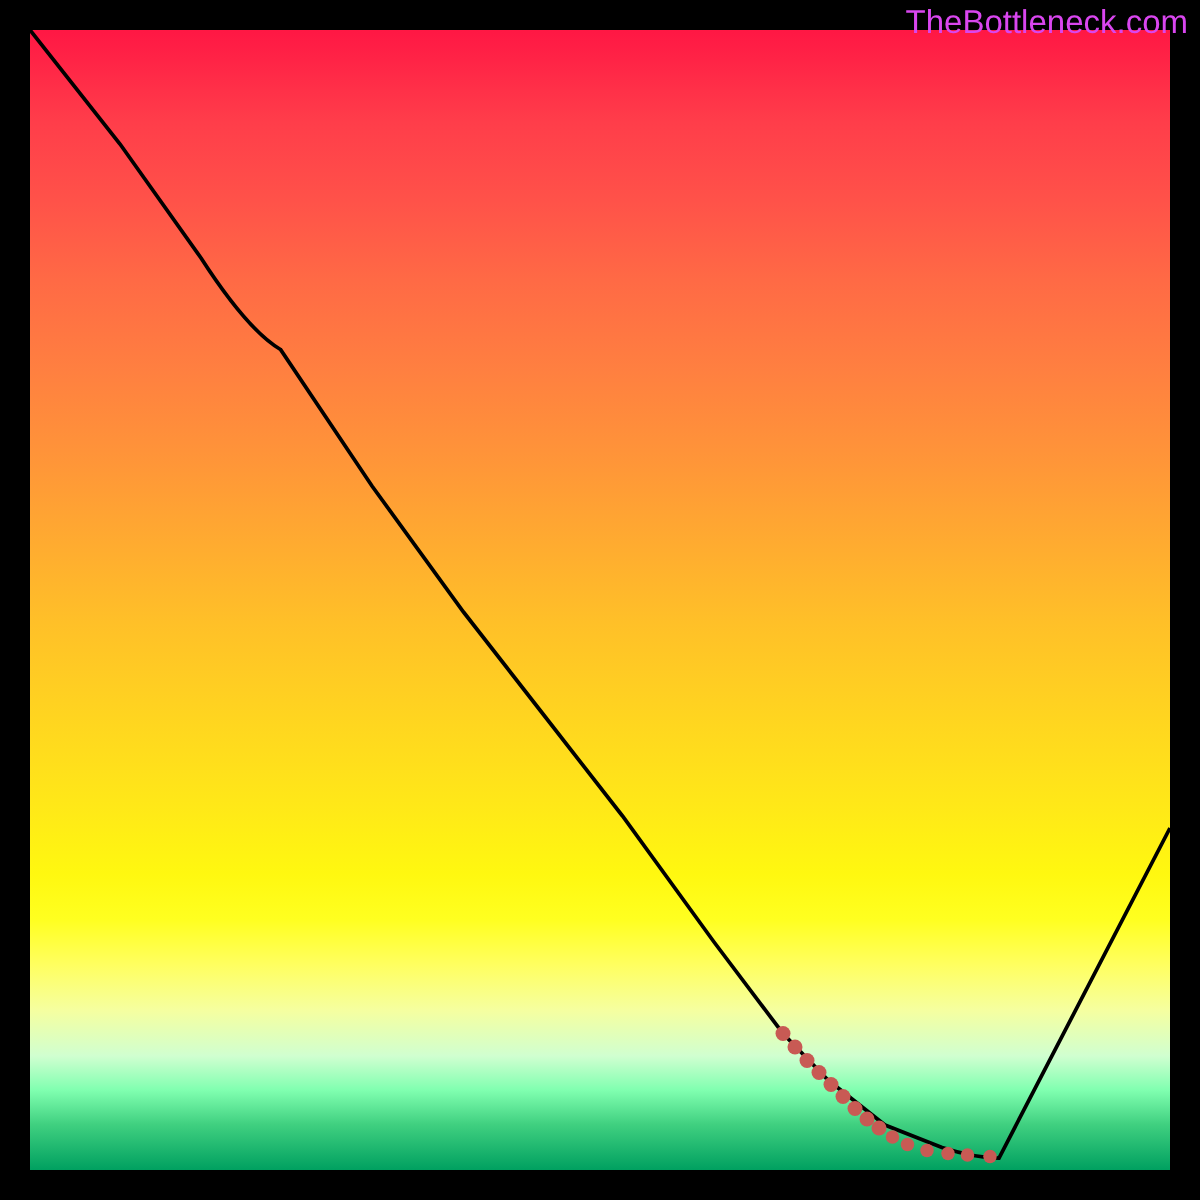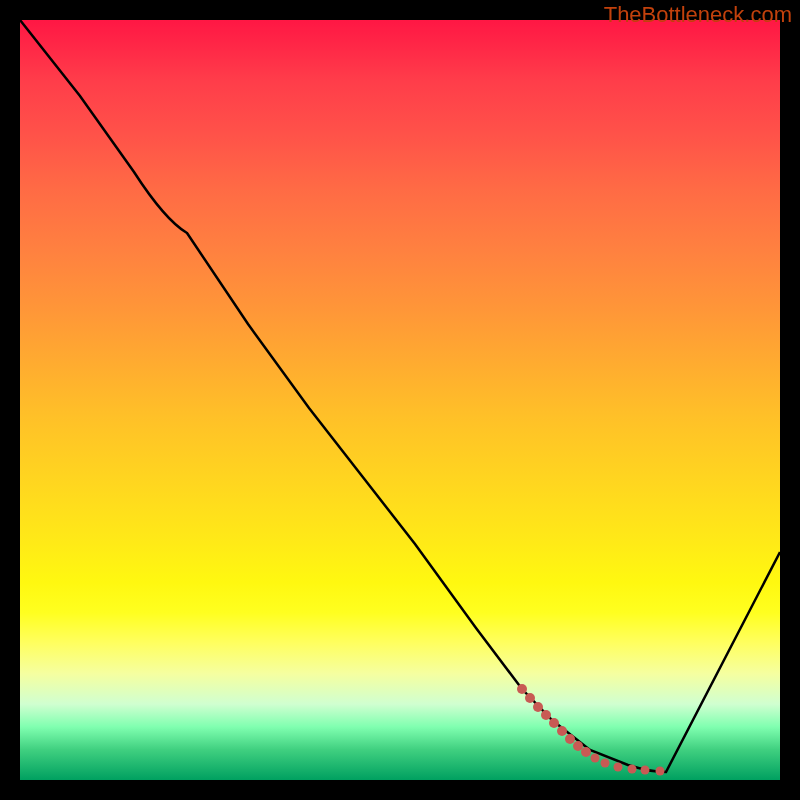--- a/index.html
+++ b/index.html
@@ -8,21 +8,21 @@
     height: 800px;
     background: #000;
     position: relative;
     overflow: hidden;
     font-family: Arial, sans-serif;
   }
   .watermark {
     position: absolute;
     top: 2px;
     right: 8px;
-    color: #c2410c;
+    color: #d946ef;
     font-size: 22px;
     font-weight: 500;
     z-index: 10;
   }
   .plot-area {
     position: absolute;
     left: 20px;
     top: 20px;
     width: 760px;
     height: 760px;

